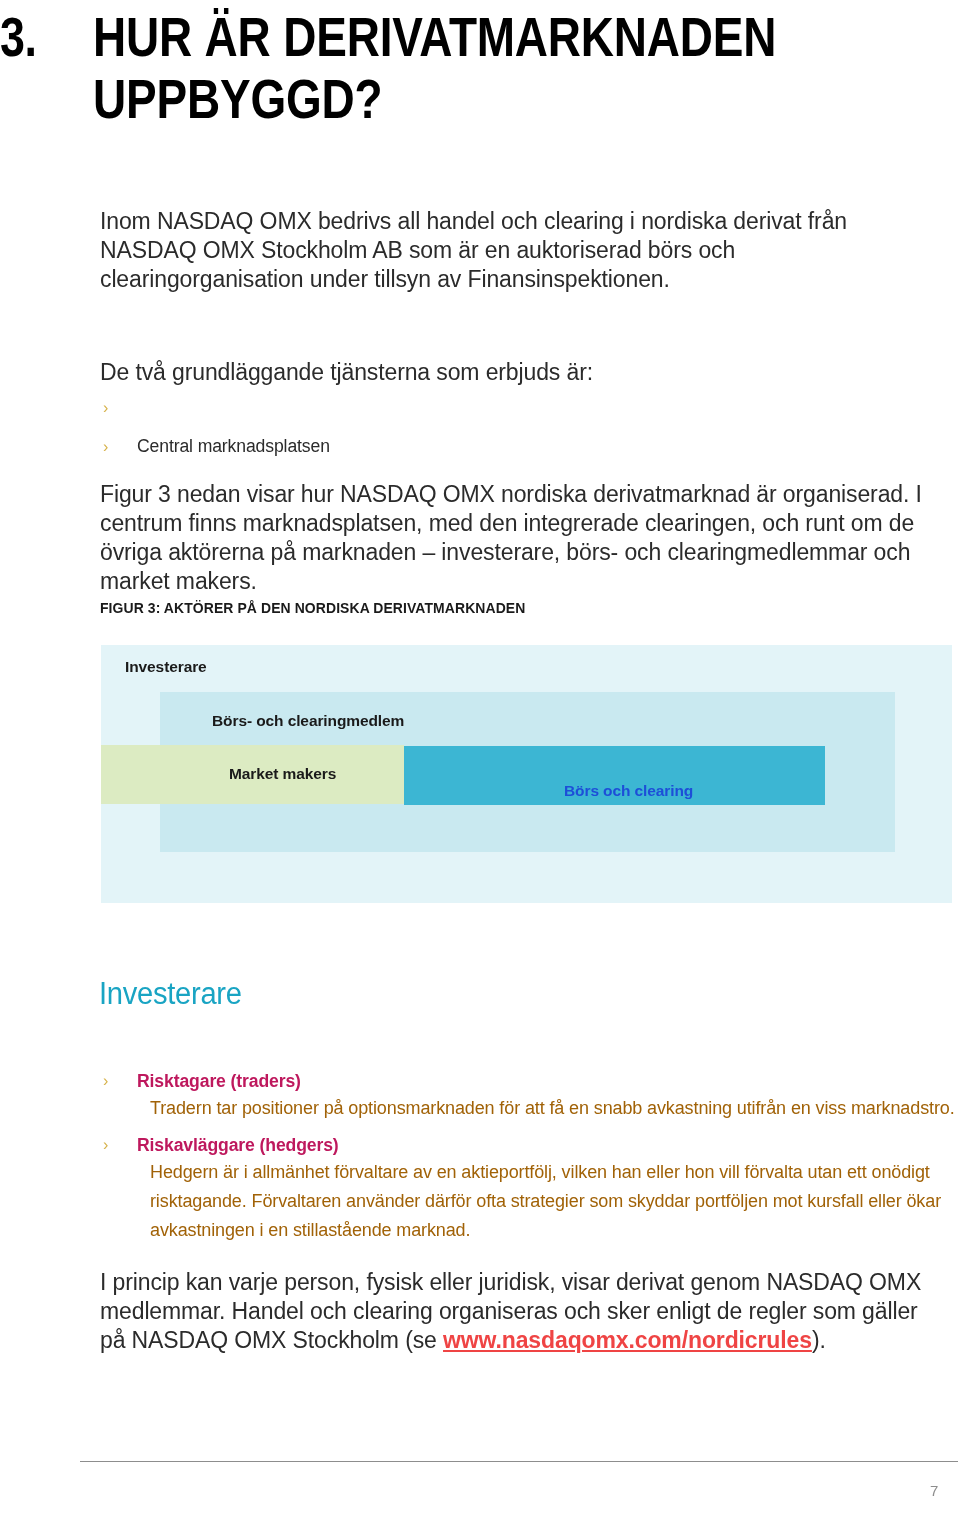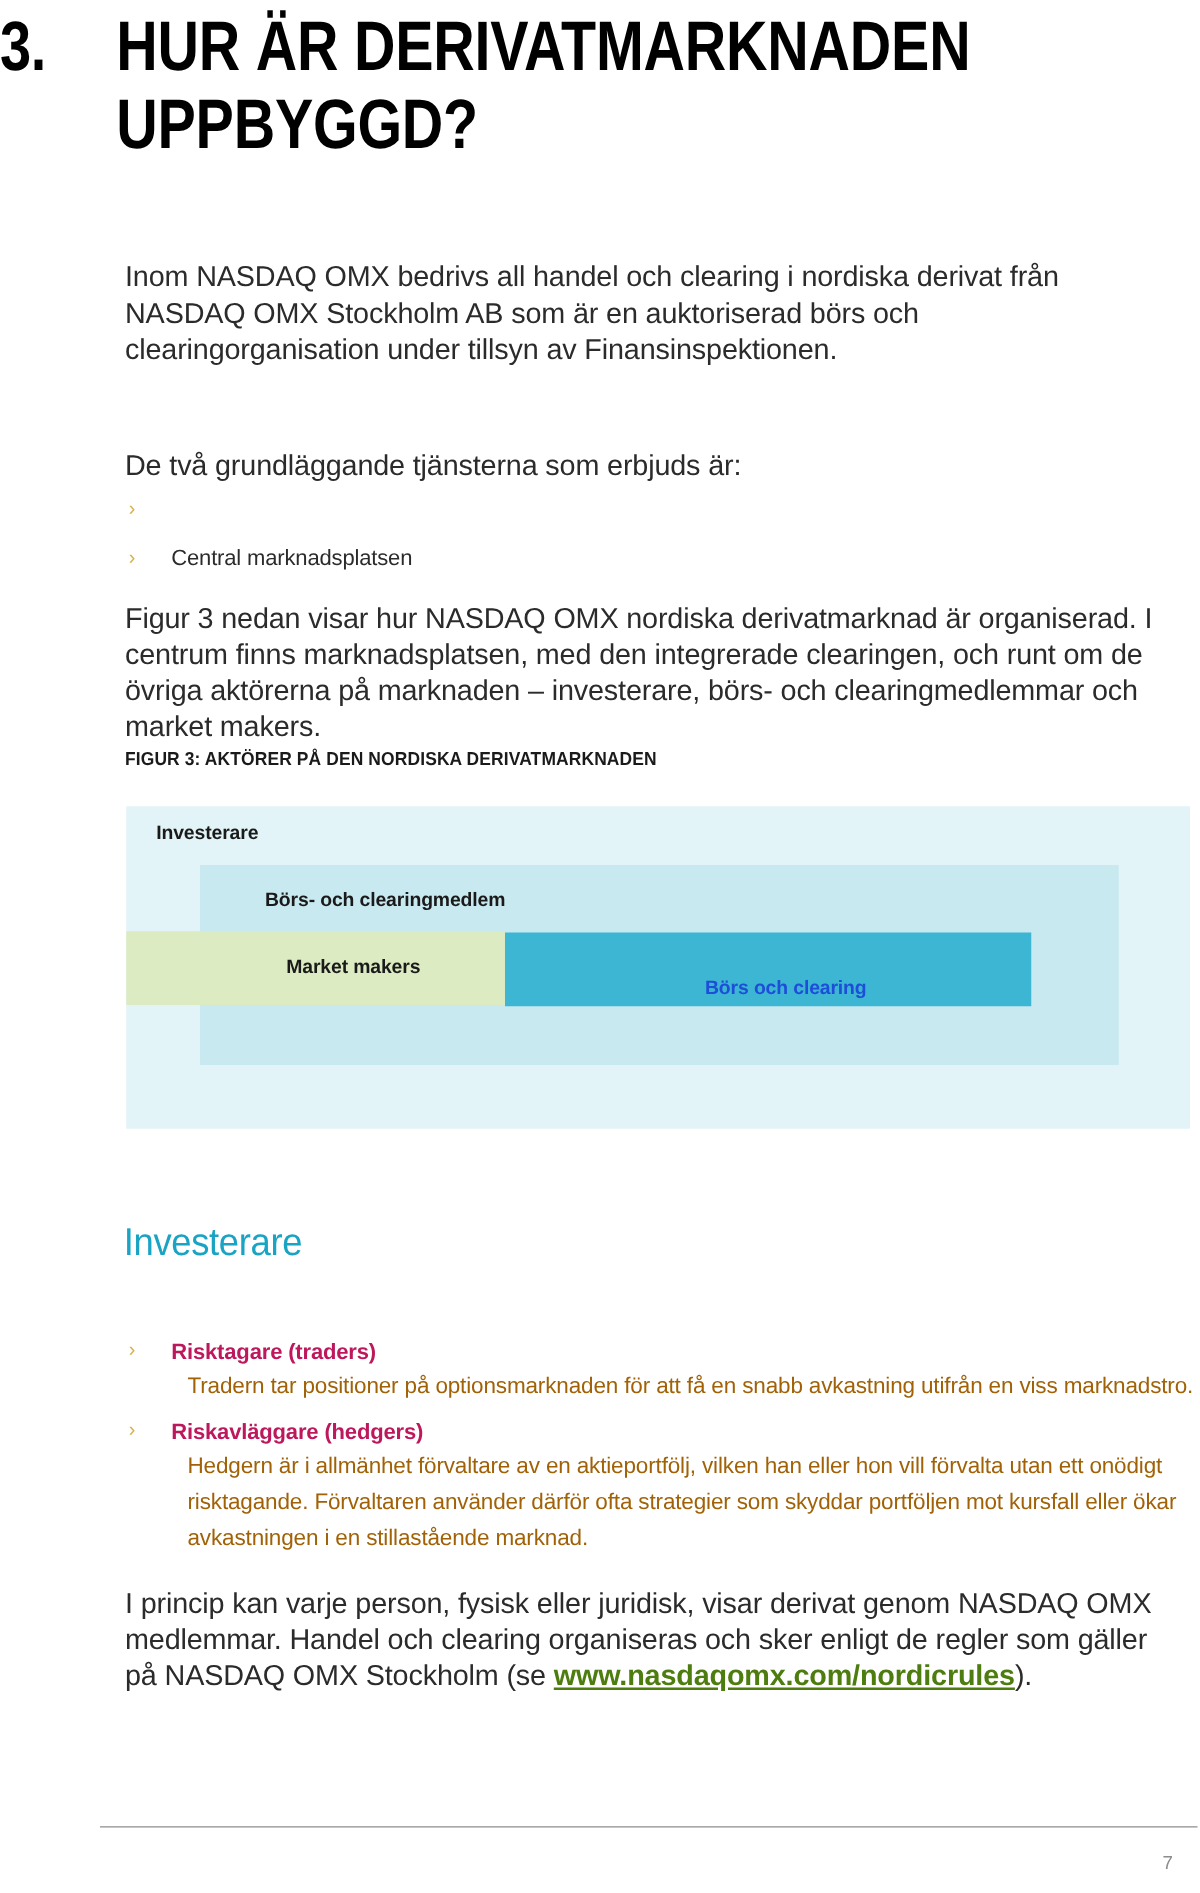--- a/index.html
+++ b/index.html
@@ -195,21 +195,21 @@
   .bullet-body {
     margin-left: 50px;
     font-size: 18px;
     line-height: 29px;
     color: #a16207;
     letter-spacing: -0.12px;
     width: 814px;
   }
 
   .closing { top: 1268px; width: 848px; }
-  .link { color: #4d7c0f; font-weight: 700; }
+  .link { color: #ef4444; font-weight: 700; }
 
   
   .footer-rule {
     position: absolute;
     left: 80px;
     top: 1461px;
     width: 878px;
     height: 1px;
     background: #8d8d8d;
   }

